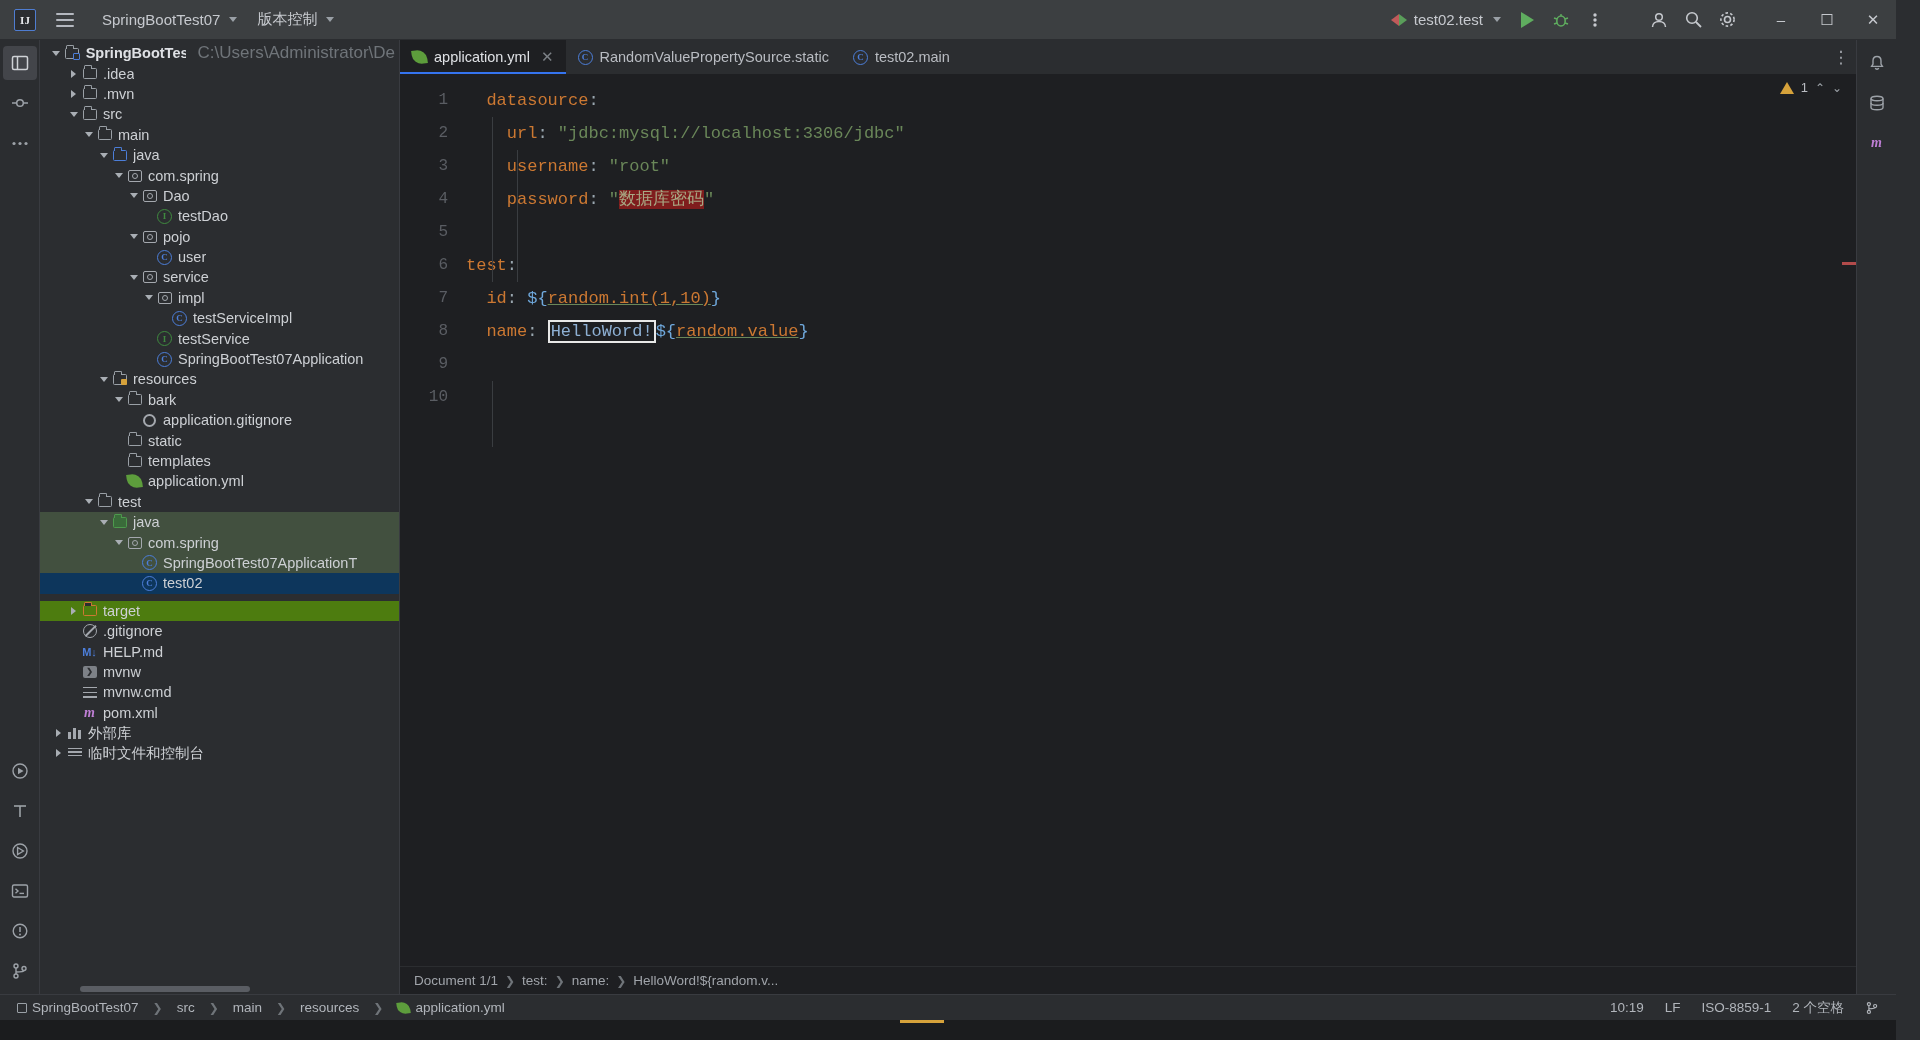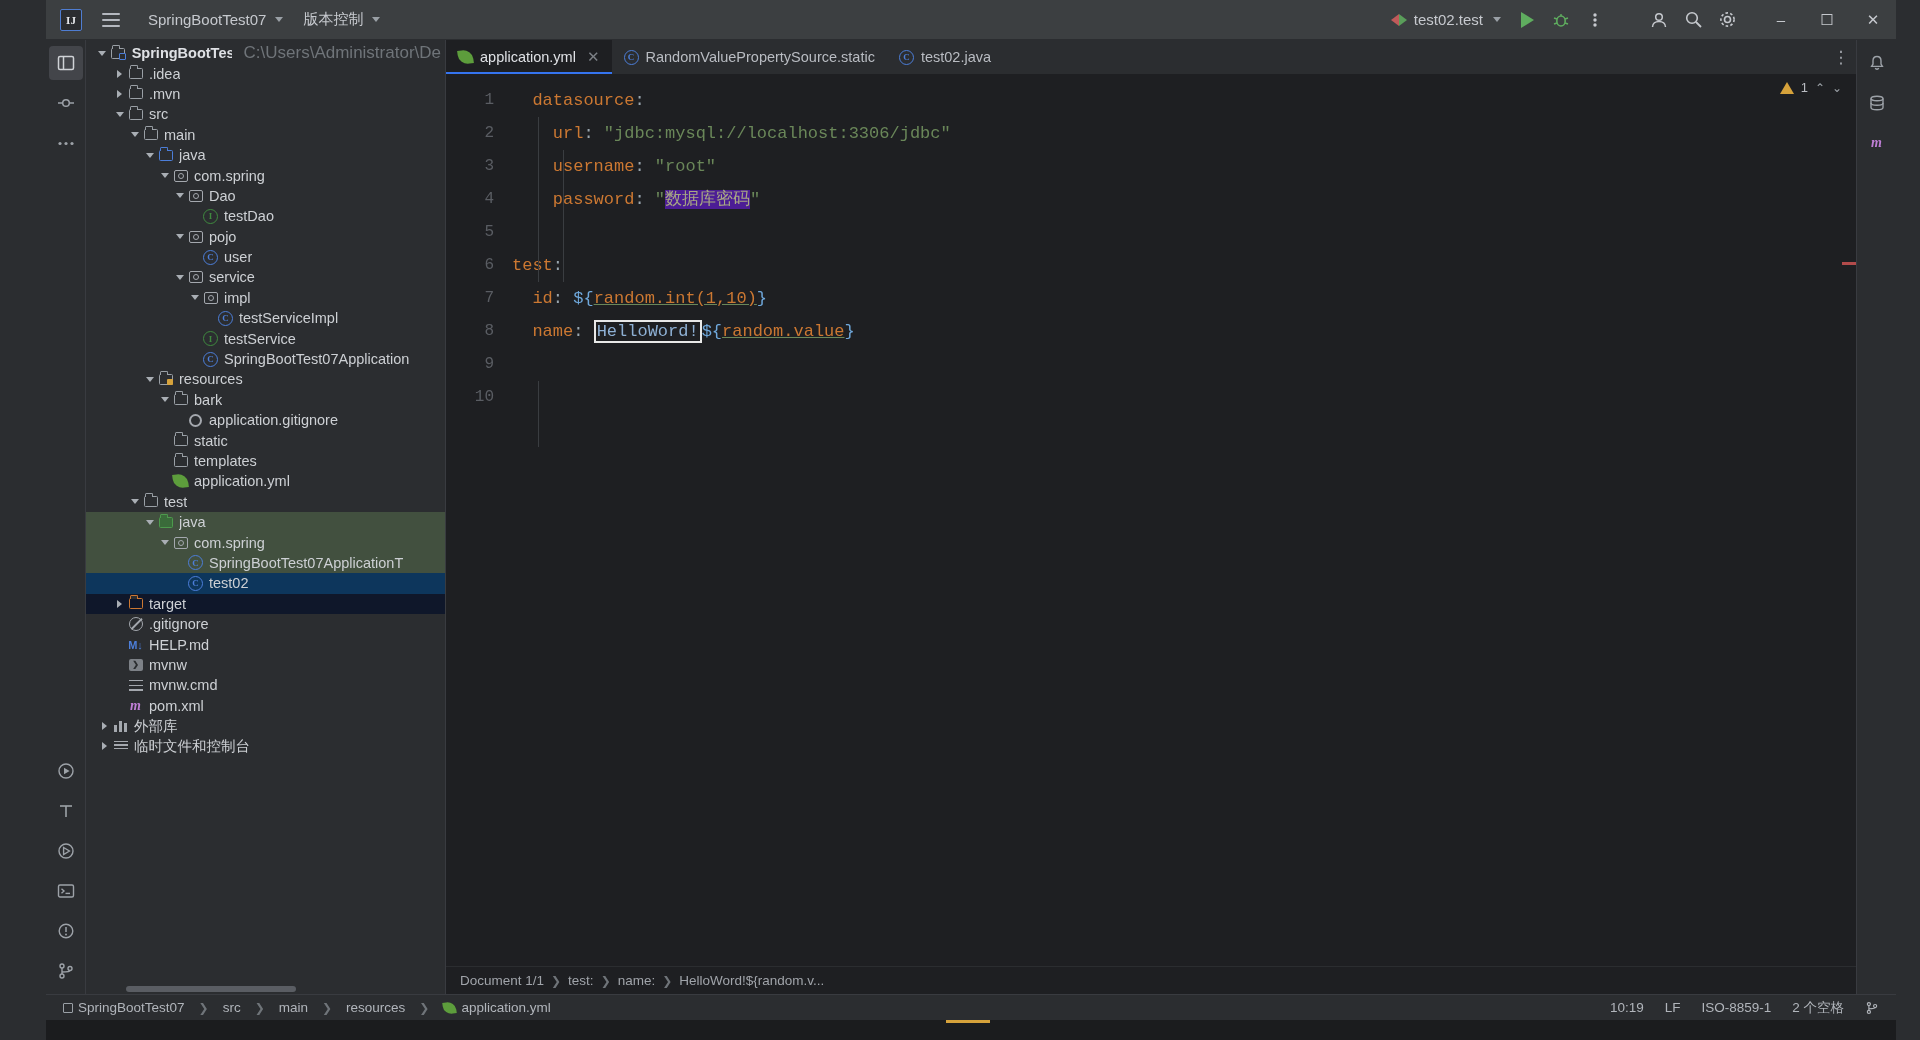--- a/index.html
+++ b/index.html
@@ -3,21 +3,21 @@
 <meta charset="utf-8">
 <style>
   * { box-sizing: border-box; margin: 0; padding: 0; }
   html, body {
     width: 1920px; height: 1040px;
     background: #2b2d30;
     font-family: "Liberation Sans", sans-serif;
     overflow: hidden;
     color: #dfe1e5;
   }
-  .app { width: 1896px; height: 1040px; display: flex; flex-direction: column; padding-left: 46px; }
+  .app { width: 1896px; height: 1040px; display: flex; flex-direction: column; }
 
   
   .titlebar {
     height: 40px; min-height: 40px; background: #3c3f41;
     display: flex; align-items: center; padding: 0 0 0 8px;
     border-bottom: 1px solid #2b2d30;
   }
   .ij-logo {
     width: 22px; height: 22px; margin: 0 12px 0 6px;
     border: 1px solid #4f7dd1; border-radius: 2px;
@@ -80,21 +80,21 @@
     height: 34px; display:flex; align-items:center; padding-left:14px; gap:5px;
     font-size:14px; color:#c6c9ce; cursor:pointer;
   }
   .tree { flex:1; overflow:hidden; position:relative; font-size:14.5px; padding-top:3px; }
   .trow {
     height: 20.4px; display:flex; align-items:center; white-space:nowrap;
     cursor:pointer; color:#cdd0d4; padding-right: 4px;
   }
   .trow.sel-dark { background:#0d365c; }
   .trow.src-green { background:#42503f; }
-  .trow.tgt-brown { background:#0f172a; }
+  .trow.tgt-brown { background:#4d7c0f;margin-top:7px; }
   .tarrow { width:13px; min-width:13px; display:flex;align-items:center;justify-content:center;
             color:#9aa0a6; font-size:9px; }
   .tarrow.down::before { content:''; width:0;height:0;border-left:4px solid transparent;
     border-right:4px solid transparent;border-top:5px solid #a9aeb4; }
   .tarrow.right::before { content:''; width:0;height:0;border-top:4px solid transparent;
     border-bottom:4px solid transparent;border-left:5px solid #a9aeb4; }
   .tico { width:19px; min-width:19px; display:flex;align-items:center;justify-content:center; margin-right:4px; }
   .tlabel { overflow:hidden; text-overflow:clip; }
   .tlabel.bold { font-weight:700; color:#dfe1e5; }
   .tpath { color:#6f7479; margin-left:12px; font-size:17px; }
@@ -165,21 +165,21 @@
            font-family:"Liberation Mono", monospace; font-size:16px; }
   .codearea { flex:1; padding-top:10px; position:relative; overflow:hidden;
     font-family:"Liberation Mono", monospace; font-size:17px; }
   .cline { height:33px; line-height:33px; white-space:pre; padding-left:4px; }
   .k-key { color:#cc7832; }
   .k-colon { color:#9aa7b0; }
   .k-str { color:#6a8759; }
   .k-blue { color:#6fa8dc; }
   .k-ph { color:#cc7832; }
   .k-ph u { text-decoration: underline; text-decoration-color:#6a8759; }
-  .hl-green { background:#4c1d95; color:#a8a884; }
+  .hl-green { background:#7f1d1d; color:#a8a884; }
   .box-sel { border:2px solid #e8e8e8; padding:0 1px; color:#8eb0d4; }
   .indent-guide { position:absolute; width:1px; background:#3a3d41; }
 
   .inspect {
     position:absolute; right:14px; top:6px; display:flex; align-items:center; gap:7px;
     font-size:13px; color:#b9bcc2; z-index:5;
   }
   .warnmark { width:0;height:0;border-left:7px solid transparent;border-right:7px solid transparent;
               border-bottom:12px solid #d6a23b; position:relative;}
   .ins-arrow{color:#9aa0a6;cursor:pointer;font-size:12px;}
@@ -654,21 +654,21 @@
           <span class="spring-leaf"></span>
           <span>application.yml</span>
           <span class="x">✕</span>
         </div>
         <div class="etab">
           <span class="cls">C</span>
           <span>RandomValuePropertySource.static</span>
         </div>
         <div class="etab">
           <span class="cls">C</span>
-          <span>test02.java</span>
+          <span>test02.main</span>
         </div>
         <div class="tab-sp"></div>
         <div class="tabmore">⋮</div>
       </div>
 
       <div class="codewrap">
         <div class="gutter">
           <div class="gline">1</div>
           <div class="gline">2</div>
           <div class="gline">3</div>

